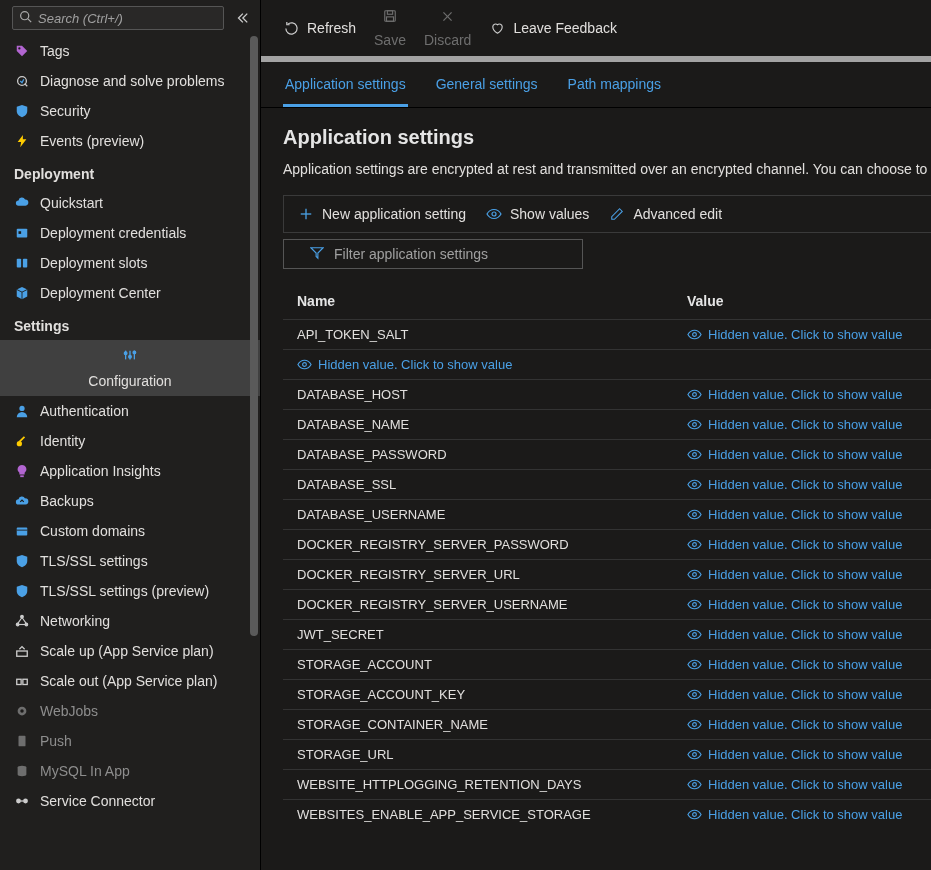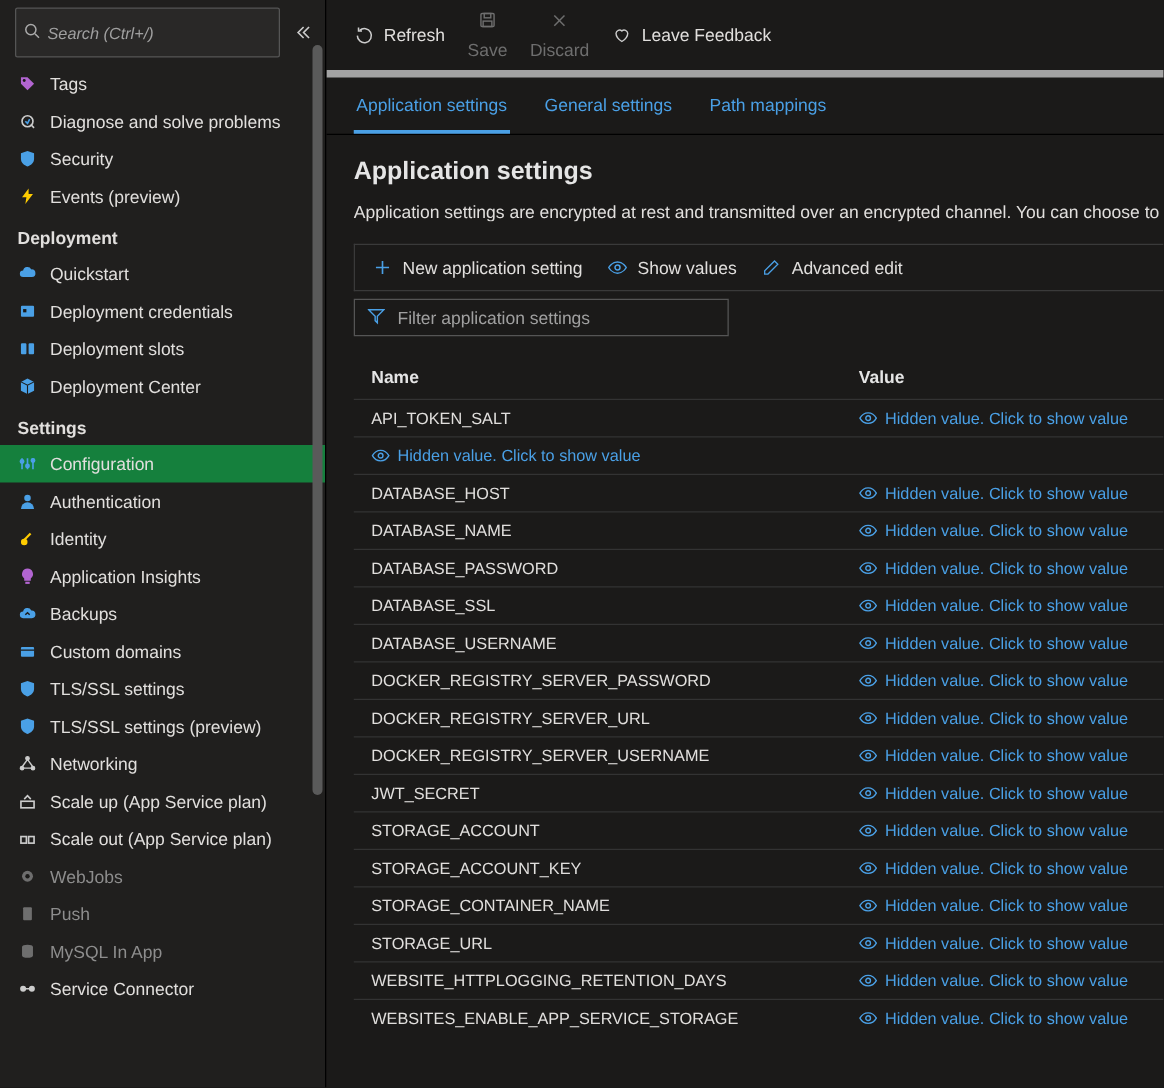--- a/index.html
+++ b/index.html
@@ -26,21 +26,21 @@
     display: flex; align-items: center;
     padding: 6px 8px 6px 12px;
     gap: 8px;
   }
   .search-box {
     display: flex; align-items: center;
     flex: 1;
     background: #292827;
     border: 1px solid #555;
     border-radius: 2px;
-    height: 40px;
+    height: 24px;
     padding: 0 6px;
     gap: 6px;
   }
   .search-box input {
     flex: 1; background: transparent; border: none; outline: none;
     color: #ccc; font-style: italic; font-size: 13px;
   }
   .search-box input::placeholder { color: #a0a0a0; font-style: italic; }
   .collapse-btn {
     width: 20px; height: 20px; display:flex; align-items:center; justify-content:center;
@@ -52,21 +52,21 @@
     font-weight: 600;
     padding: 10px 14px 6px;
     font-size: 14px;
   }
   .sidebar-item {
     display:flex; align-items:center; gap:10px;
     padding: 7px 14px;
     color: #e1dfdd; cursor:pointer;
     font-size: 14px;
   }
-  .sidebar-item.selected { background:#15803d; }
+  .sidebar-item.selected { background:#404040;flex-direction:column; }
   .sidebar-item.disabled { color:#8d8d8d; }
   .sidebar-item .icon {
     width:16px; height:16px; flex:0 0 16px;
     display:flex; align-items:center; justify-content:center;
   }
   .vscroll-track {
     position:absolute; right:0; top:36px; bottom:0; width:12px;
     background: transparent;
   }
   .vscroll-thumb {
@@ -106,21 +106,21 @@
     border:1px solid #3a3a3a; border-right:none;
     display:flex; align-items:center; gap:20px;
     padding: 10px 14px; font-size:14px;
   }
   .action-bar-item { display:flex; align-items:center; gap:8px; cursor:pointer; color:#e1dfdd; }
   .action-bar-item .a-icon { width:16px; height:16px; display:flex;align-items:center;justify-content:center; color:#4aa0e6;}
   .filter-row { margin-top:6px; }
   .filter-box {
     display:flex; align-items:center; gap:10px;
     width:300px; height:30px; border:1px solid #555;
-    padding:0 10px; background:transparent;
+    padding:0 26px; background:transparent;
   }
   .filter-box input {
     flex:1; background:transparent; border:none; outline:none; color:#ccc;
     font-size:14px;
   }
   .filter-box input::placeholder { color:#a0a0a0; }
   .table { margin-top:14px; }
   .thead { display:flex; font-weight:600; font-size:14px; padding: 10px 14px; }
   .th-name { width: 390px; }
   .th-value { flex:1; }

